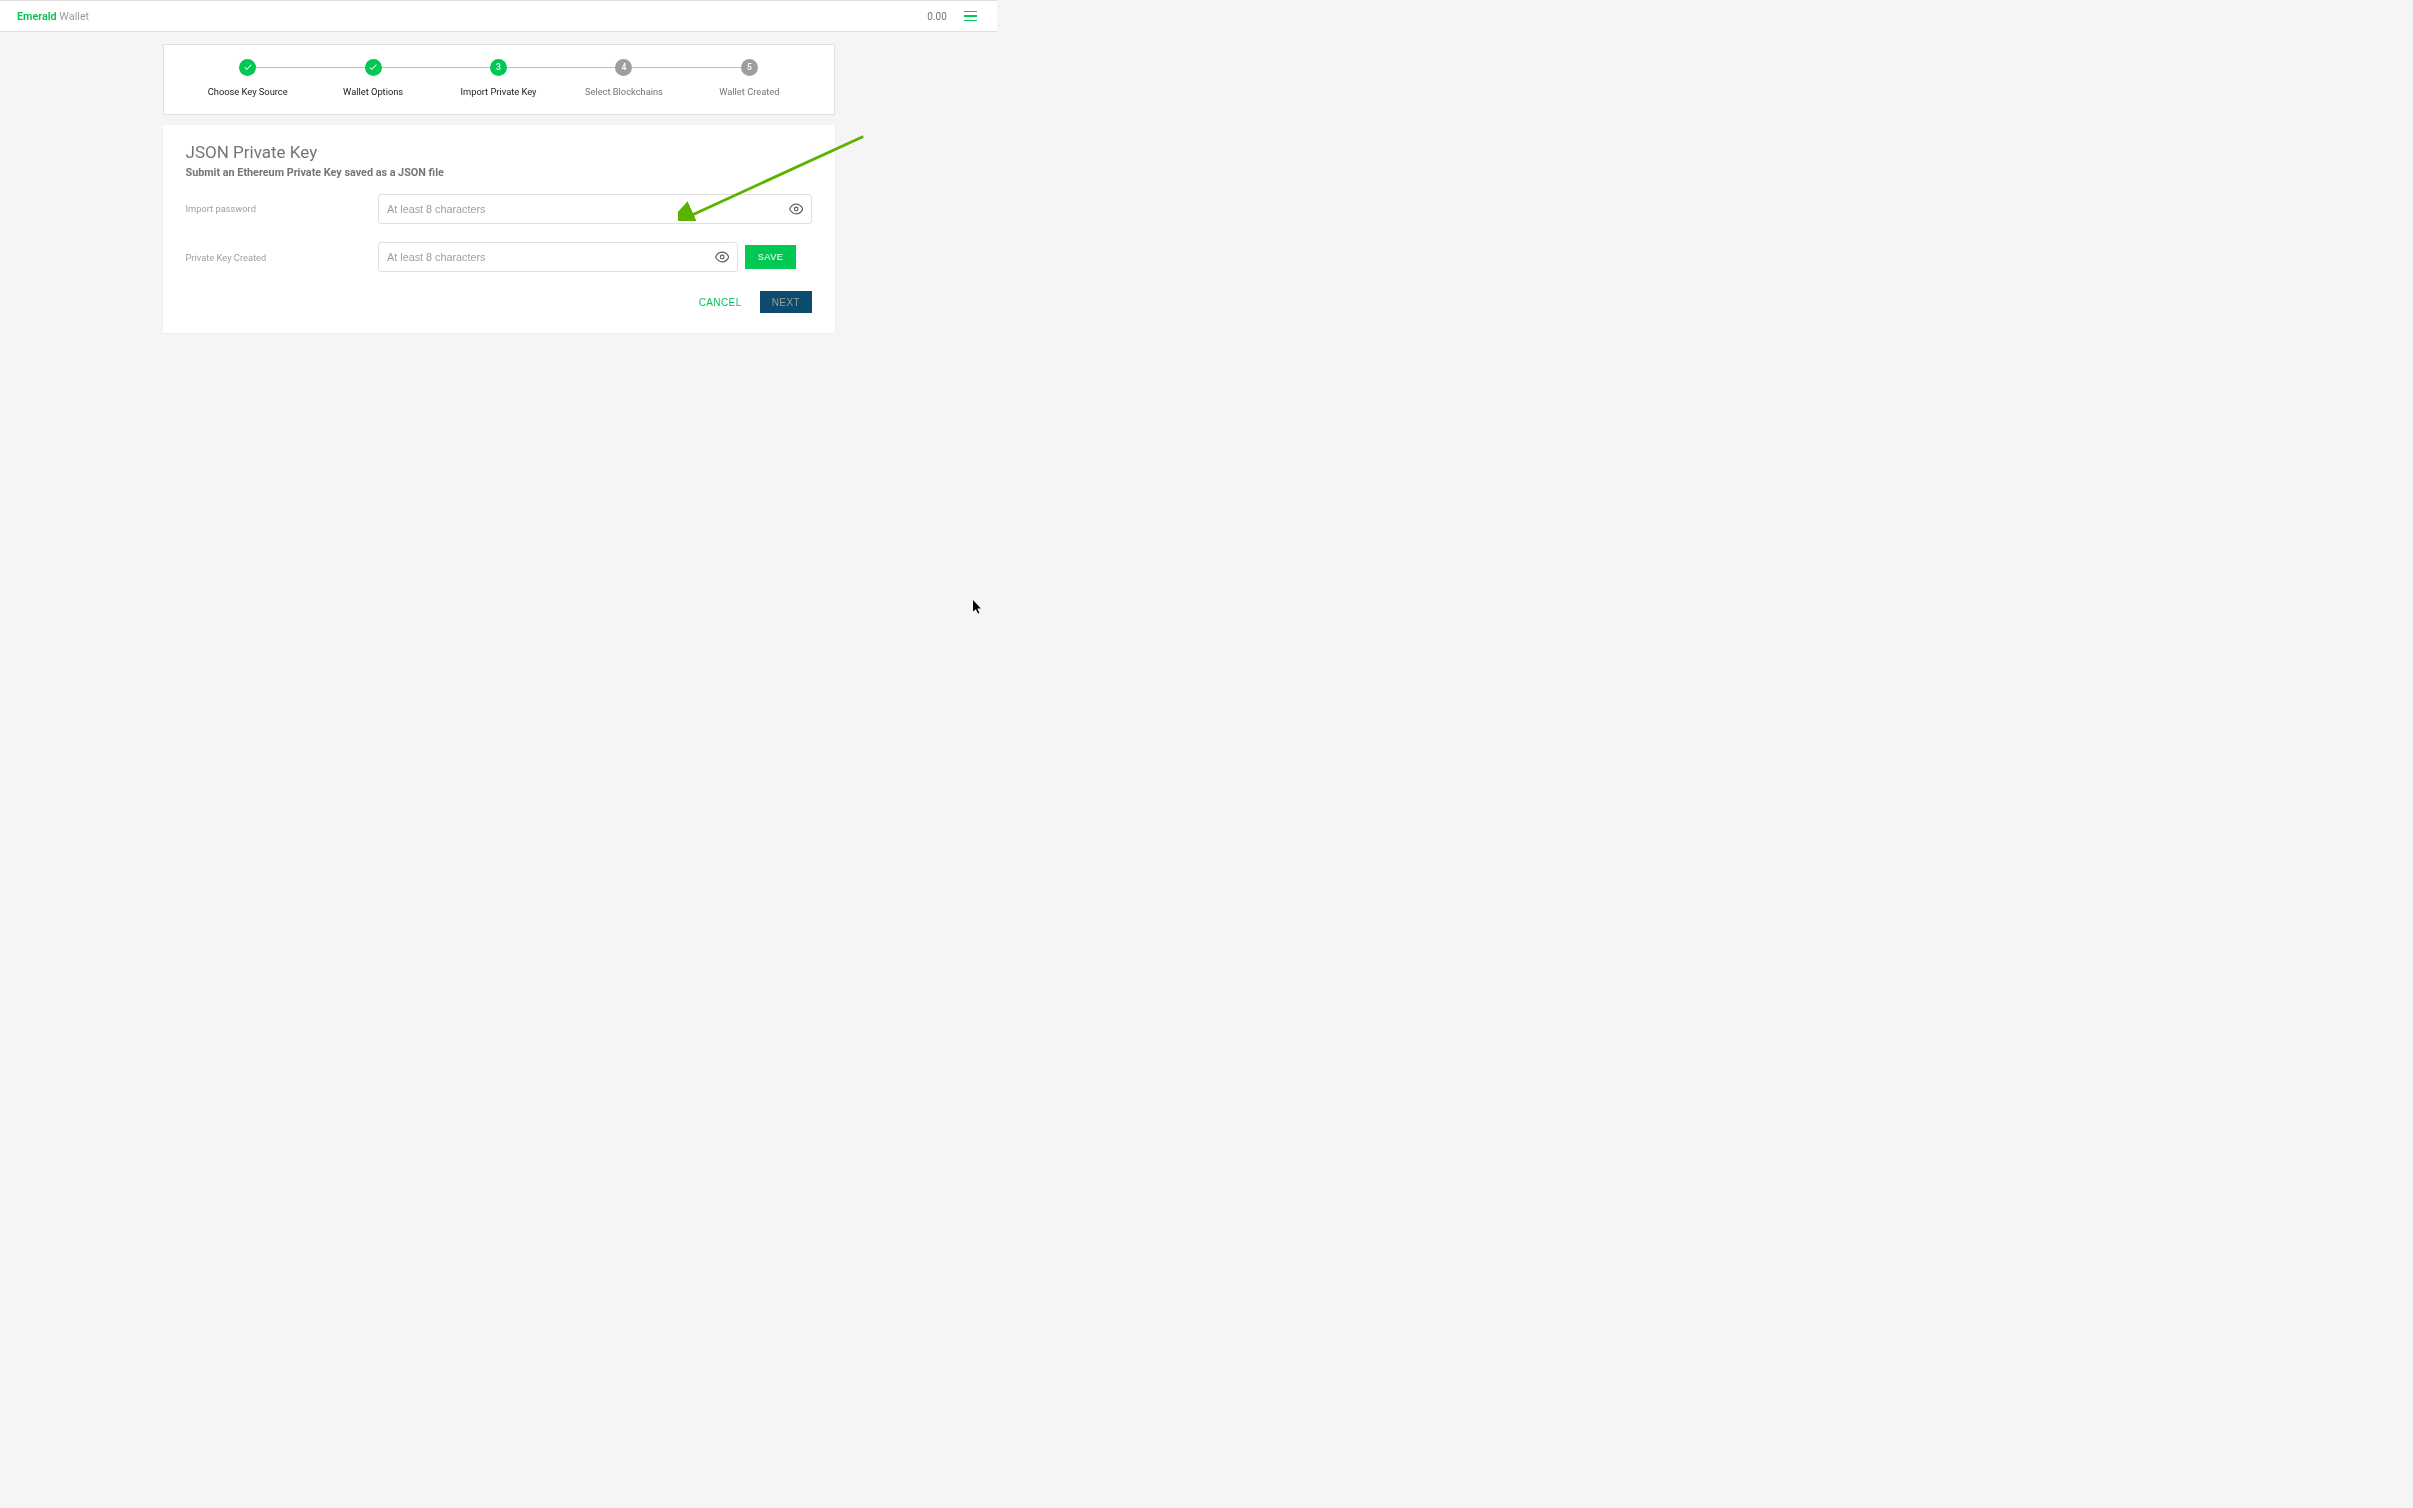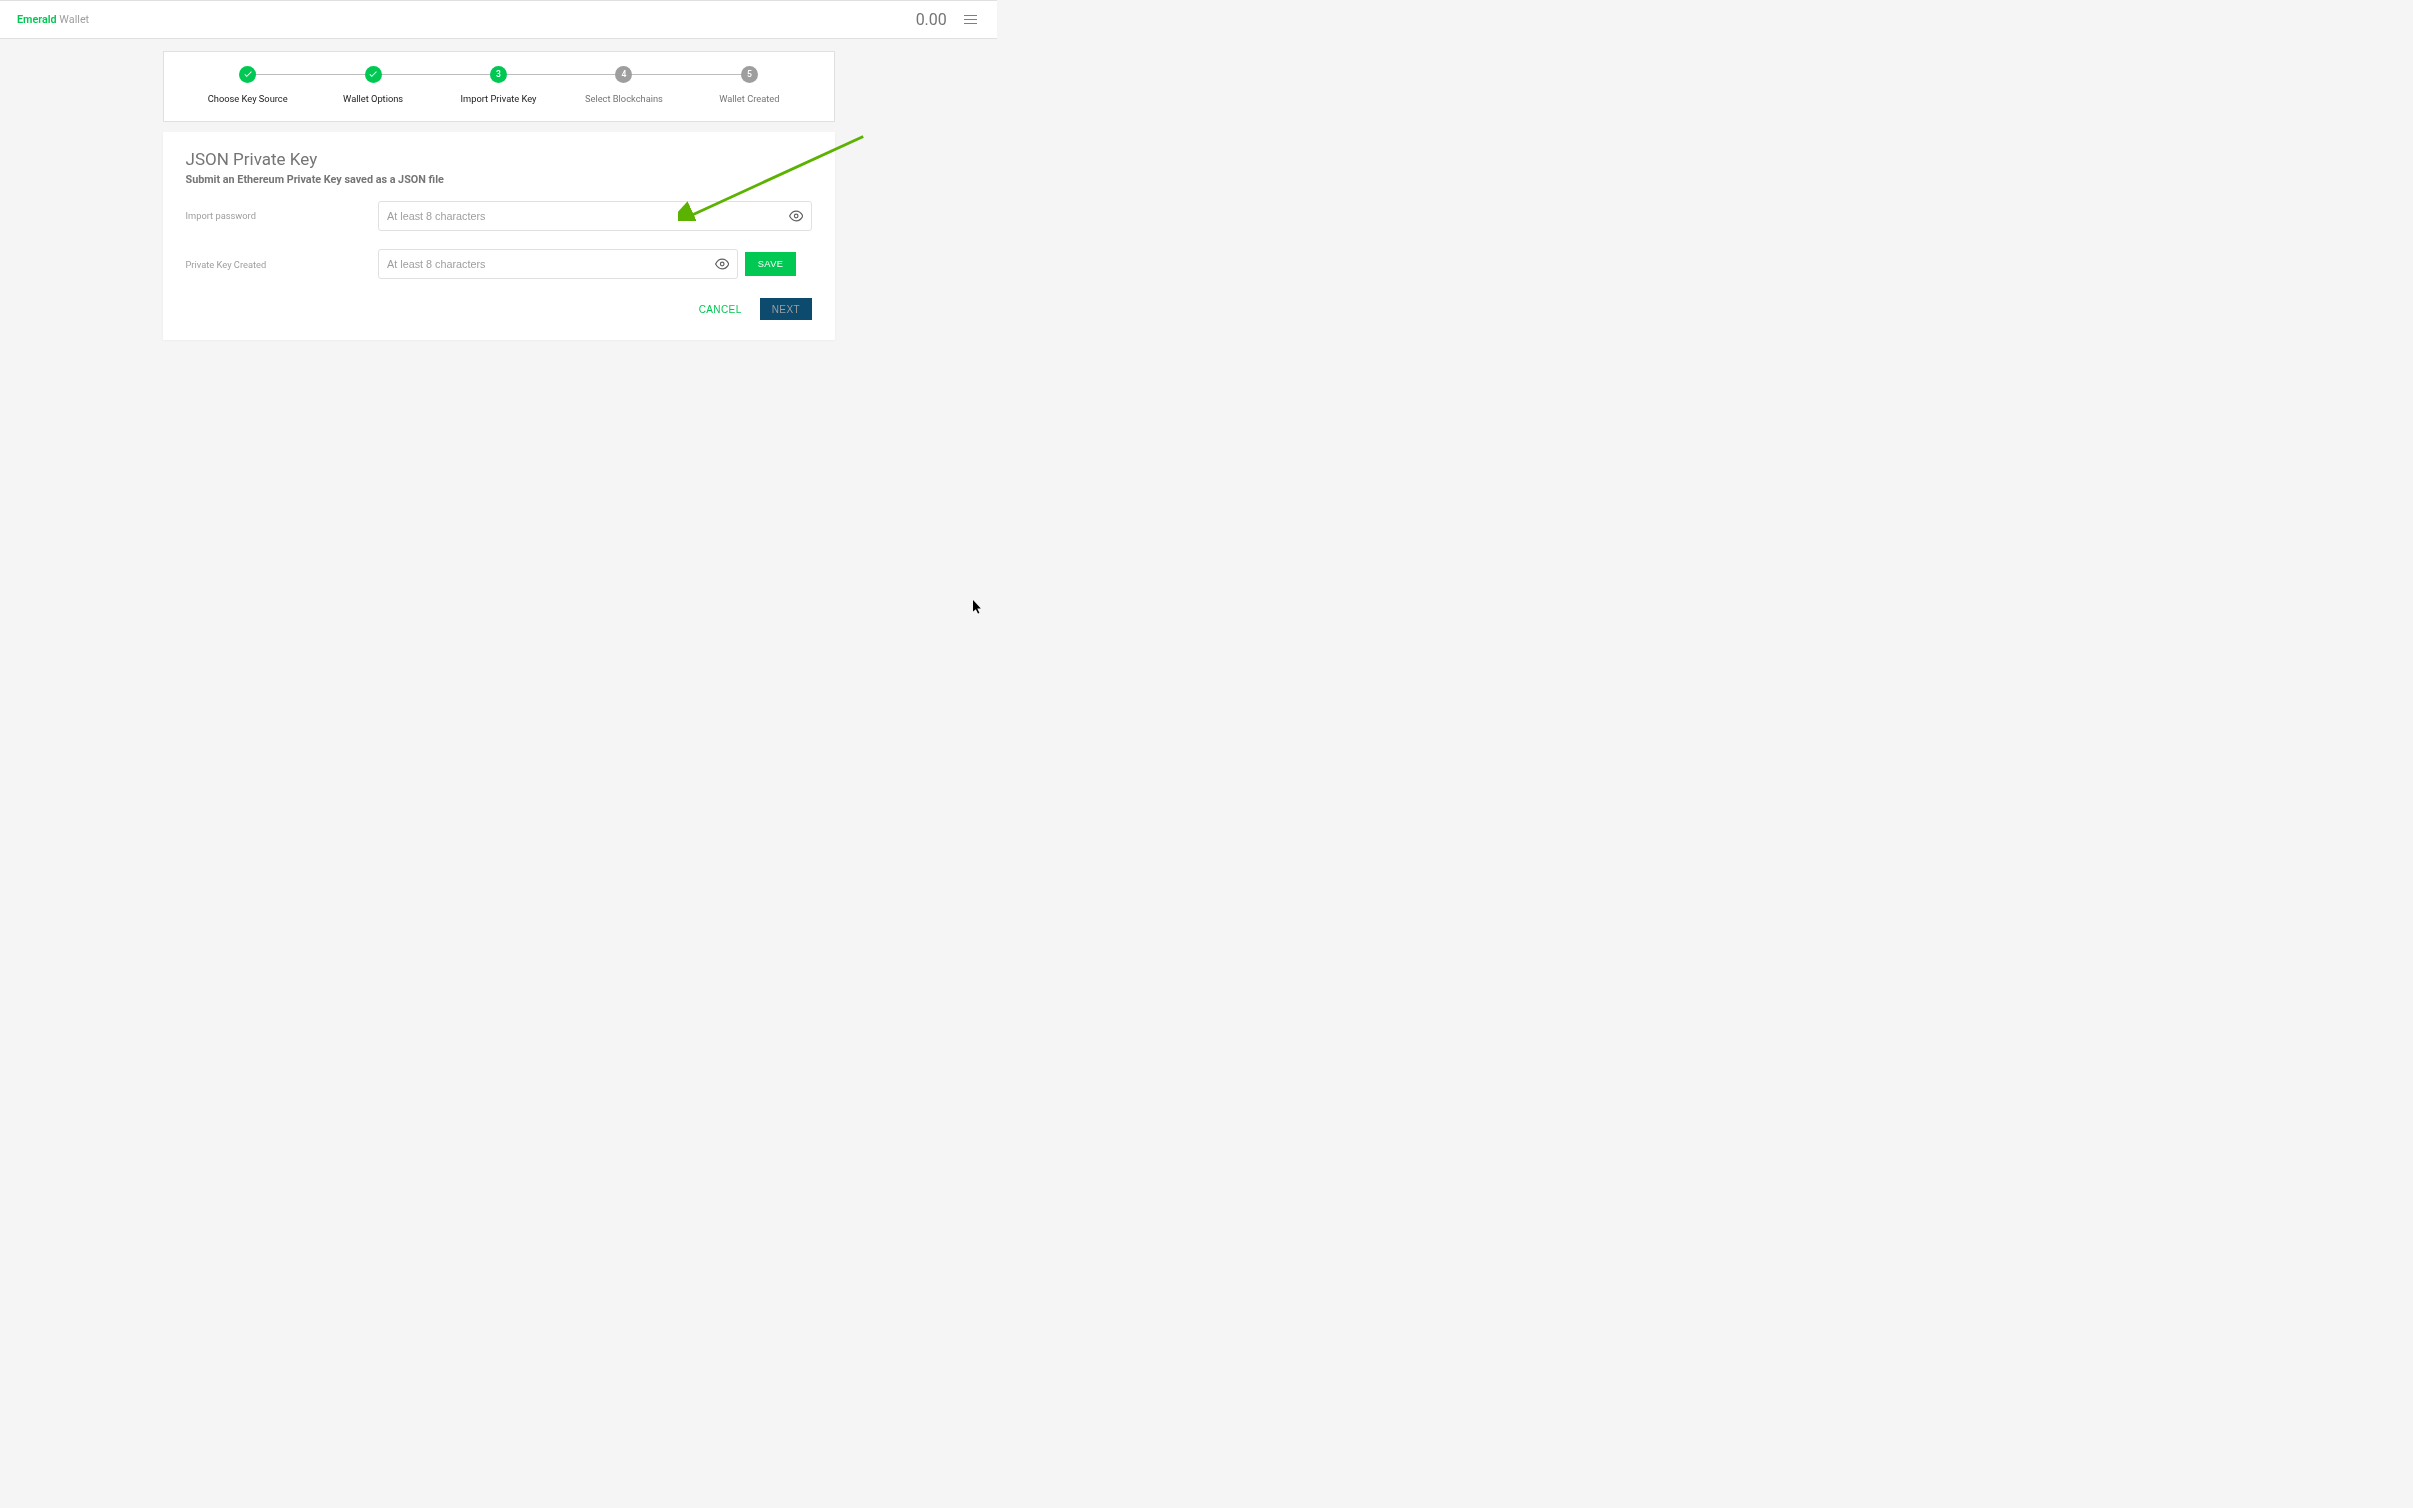--- a/index.html
+++ b/index.html
@@ -12,21 +12,21 @@
       background: #f5f5f5;
       width: 997px;
       height: 623px;
       overflow: hidden;
       position: relative;
     }
     .header {
       background: #fff;
       border-top: 0.7px solid #e0e0e0;
       border-bottom: 0.7px solid #e0e0e0;
-      height: 39px;
+      height: 32px;
       display: flex;
       align-items: center;
       justify-content: space-between;
       padding: 0 17px;
     }
     .brand {
       font-size: 10.8px;
       font-weight: 500;
     }
     .brand-primary {
@@ -37,21 +37,21 @@
       color: #9e9e9e;
       font-weight: 400;
     }
     .header-right {
       display: flex;
       align-items: center;
       gap: 14.4px;
     }
     .balance {
       color: #757575;
-      font-size: 16px;
+      font-size: 10px;
     }
     .menu-btn {
       background: none;
       border: none;
       cursor: pointer;
       padding: 2.9px;
       display: flex;
       align-items: center;
       justify-content: center;
     }

